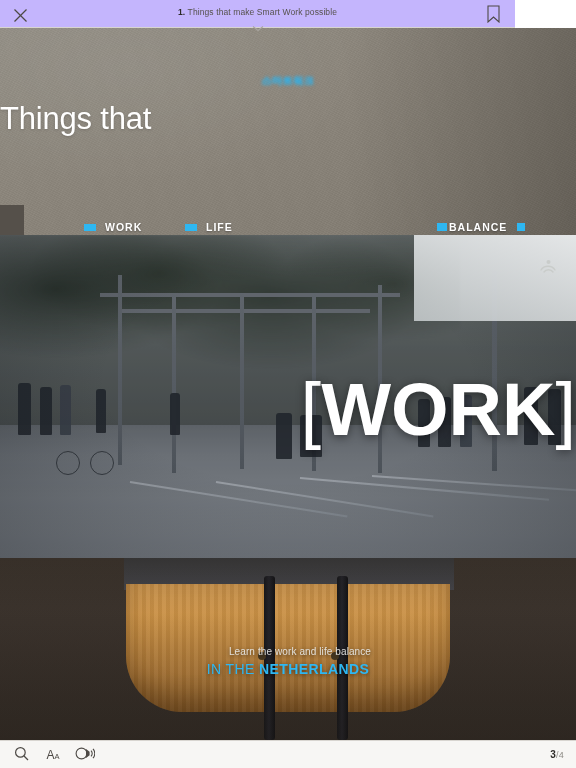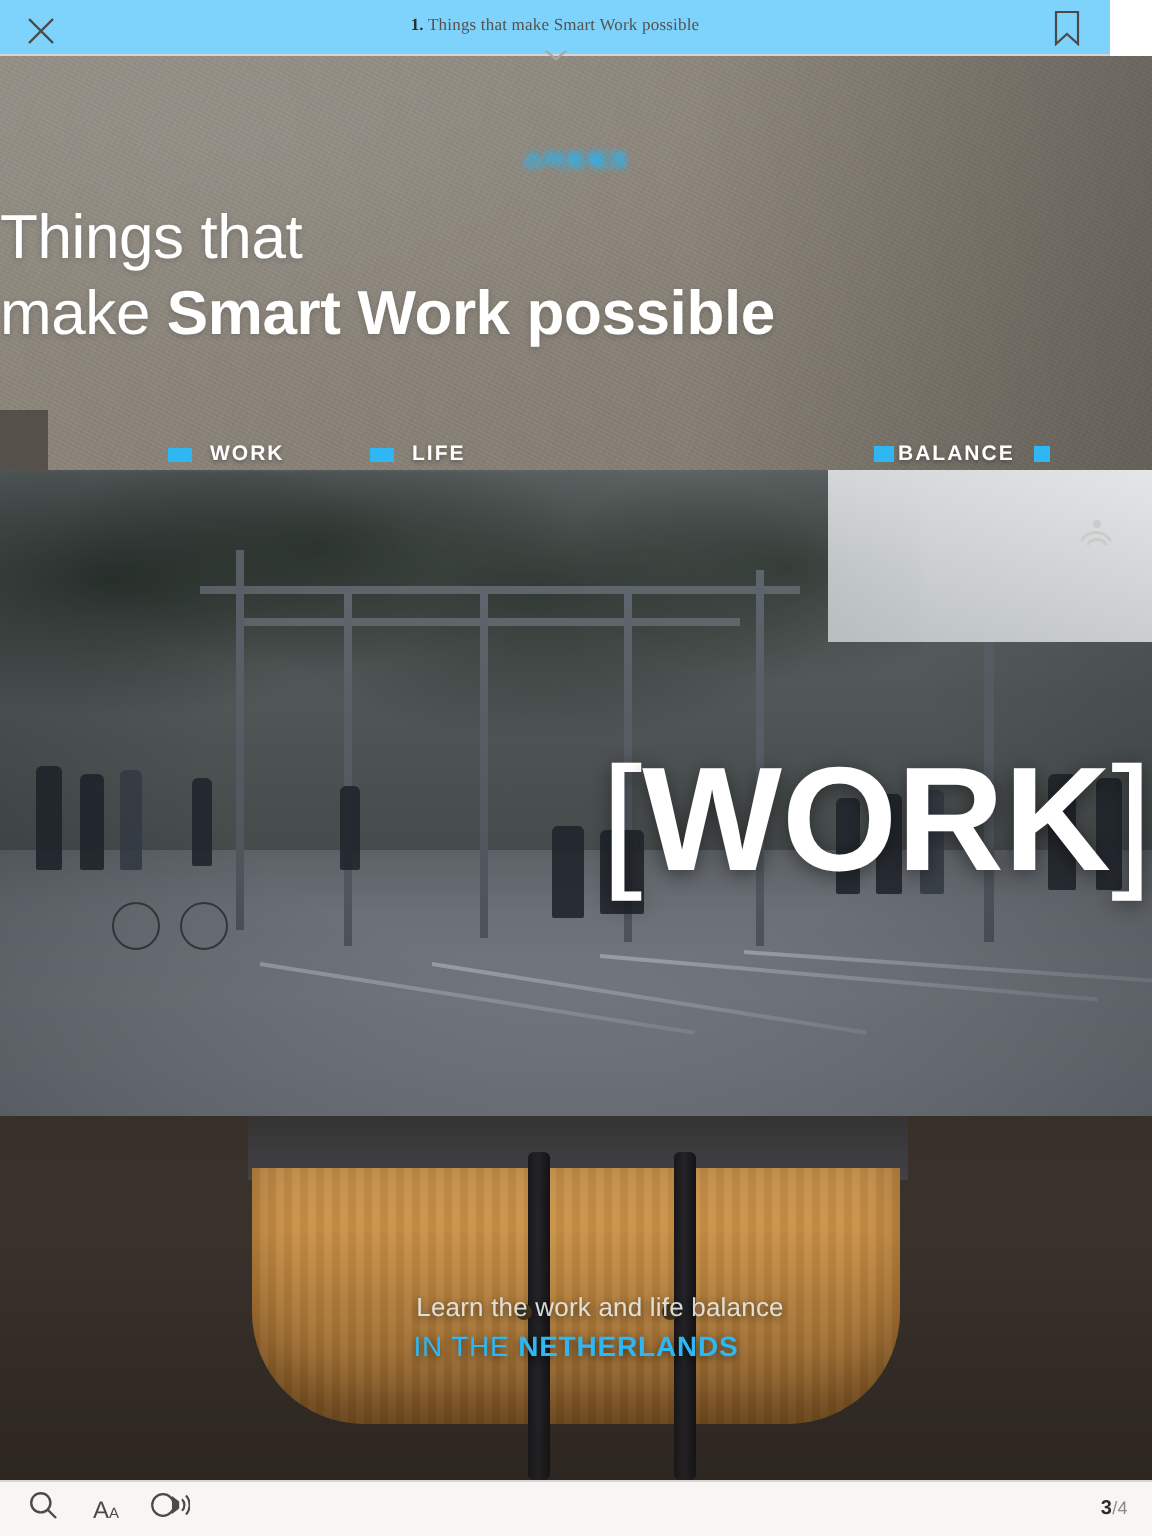--- a/index.html
+++ b/index.html
@@ -17,28 +17,27 @@
     width: 576px;
     height: 768px;
     overflow: hidden;
     background: #ffffff;
   }
 
   
   .topbar {
     position: absolute;
     top: 0; left: 0;
-    width: 555px;
+    width: 515px;
     height: 28px;
-    background: #7dd3fc;
+    background: #c4b5fd;
     border-bottom: 1px solid #d8d5d0;
     display: flex;
     align-items: center;
     z-index: 40;
-    font-family: Liberation Serif, serif;
   }
   .topbar-close {
     position: absolute;
     left: 10px; top: 5px;
     width: 20px; height: 20px;
     display: flex; align-items: center; justify-content: center;
     cursor: pointer;
   }
   .topbar-close svg { display: block; }
   .topbar-title {
@@ -394,21 +393,21 @@
 
   .caption-block {
     position: absolute;
     left: 0; right: 0;
     top: 88px;
     text-align: center;
     z-index: 25;
   }
   .caption-l1 {
     color: #e7e8e6;
-    font-size: 13px;
+    font-size: 10px;
     font-weight: 400;
     letter-spacing: 0.1px;
     text-shadow: 0 1px 4px rgba(0,0,0,0.65);
     opacity: 0.92;
     padding-left: 24px;
   }
   .caption-l2 {
     margin-top: 4px;
     color: #2eb7f2;
     font-size: 14px;
@@ -515,23 +514,20 @@
     <div class="jar">
       <div class="jar-line"></div>
     </div>
 
     <div class="kicker">
       <span>스마트워크</span>
     </div>
 
     <div class="hero-heading">
       <div class="l1">Things that</div>
-      <div class="l2">
-        <span>make </span><b>Smart Work possible</b>
-      </div>
     </div>
 
     <div class="chips">
       <div class="chip chip-work">
         <span class="mark"></span>
         <span class="txt">WORK</span>
       </div>
       <div class="chip chip-life">
         <span class="mark"></span>
         <span class="txt">LIFE</span>

